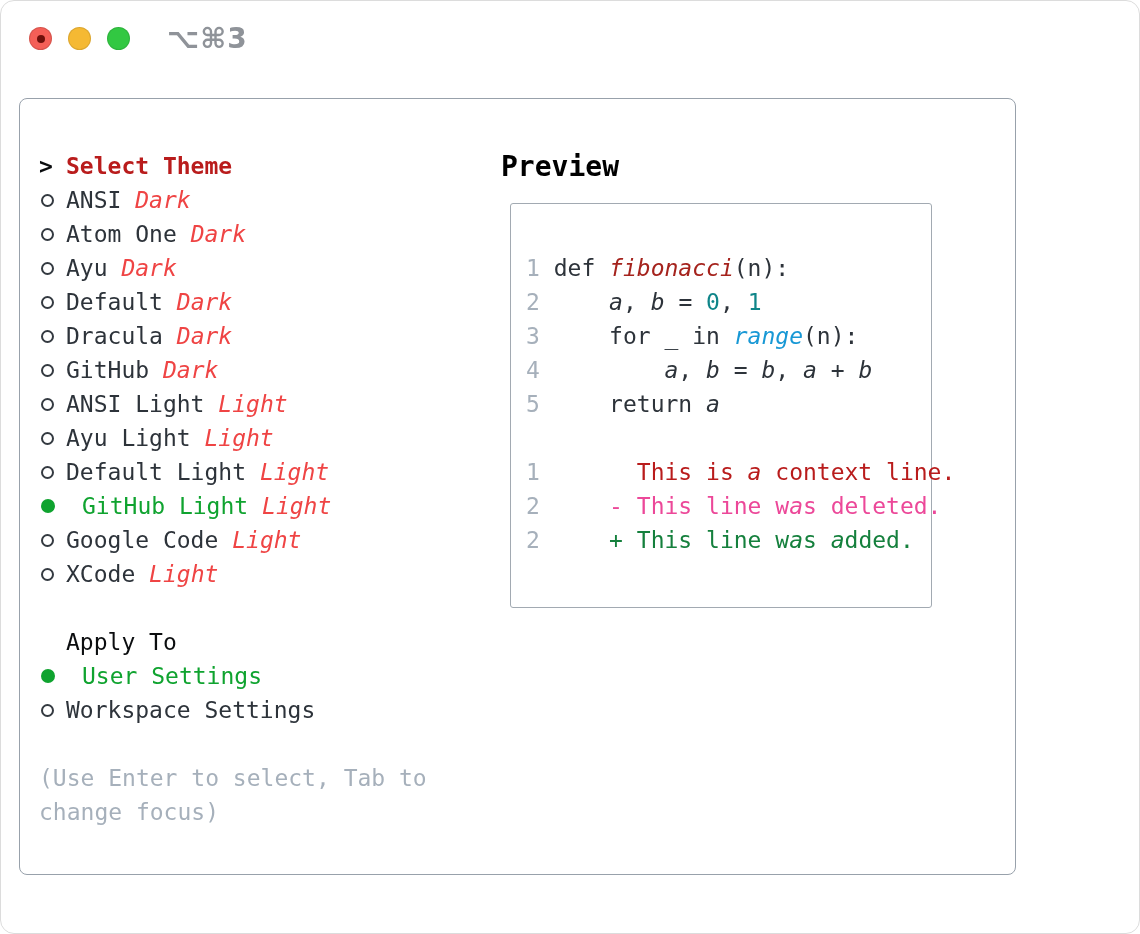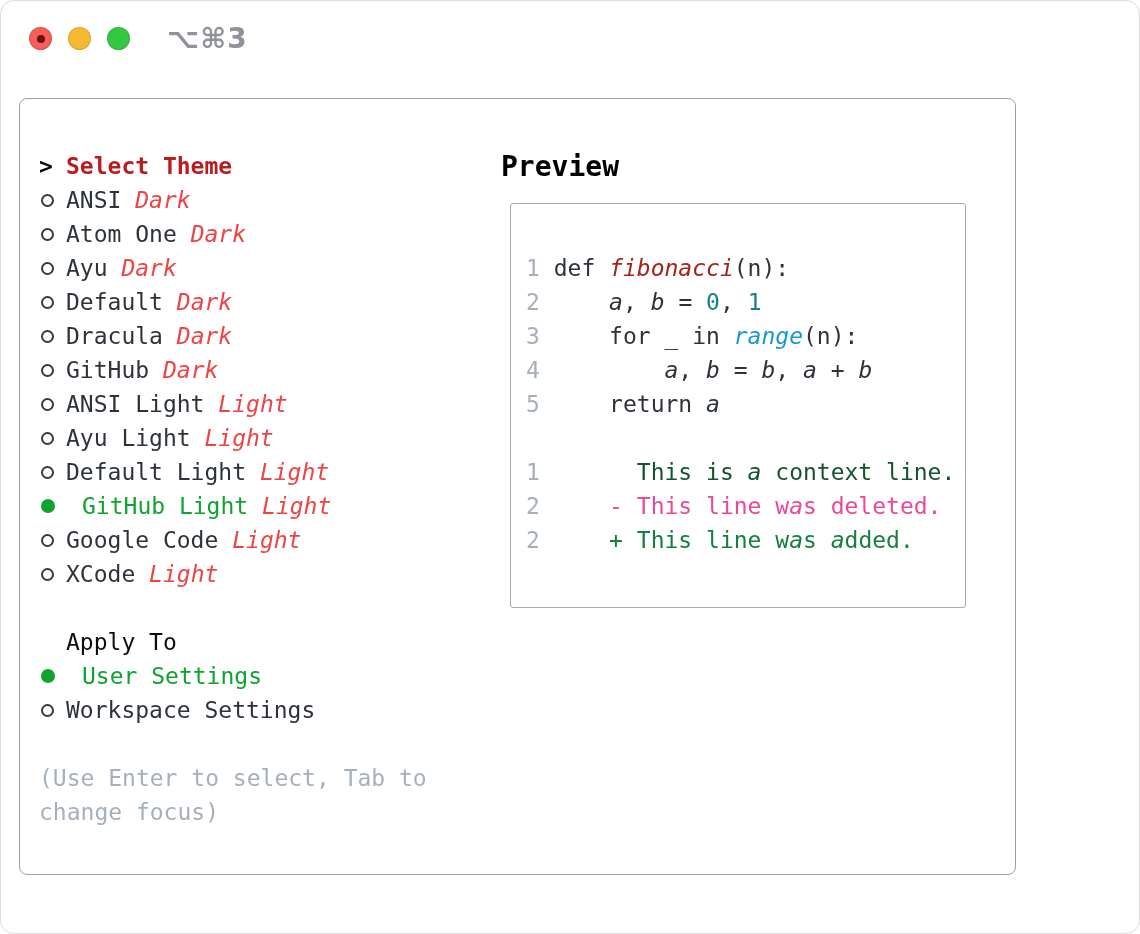--- a/index.html
+++ b/index.html
@@ -32,33 +32,33 @@
   .radio.sel{width:14px;height:14px;border:none;background:#0fa32f;}
   .name{color:#2d333a;}
   .name.sel{color:#0fa32f;margin-left:16px;}
   .variant{color:#ef4444;font-style:italic;}
   .hdr{font-weight:bold;color:#b91c1c;}
   .subhdr{color:#0b0d0f;}
   .hint{color:#a6b0bb;}
   
   .preview-label{position:absolute;left:500px;top:148px;height:34px;display:flex;align-items:center;font-size:28px;font-weight:bold;color:#000000;}
   .preview-box{
-    position:absolute;left:509px;top:202px;width:456px;height:405px;
+    position:absolute;left:509px;top:202px;width:422px;height:405px;
     border:1.5px solid #a2aab2;border-radius:3px;background:#ffffff;box-sizing:border-box;
   }
   .code{position:absolute;left:15px;top:47px;font-size:23px;line-height:34px;white-space:pre;color:#2d333a;}
   .code .line{height:34px;}
   .tok{white-space:pre;}
   .ln{color:#a6b0bb;}
   .k{color:#2d333a;}
   .fn{color:#a5231d;font-style:italic;}
   .bi{color:#1898d5;font-style:italic;}
   .num{color:#0f8589;}
   .var{color:#2d333a;font-style:italic;}
-  .ctx{color:#14532d;margin-top:14px;}
+  .ctx{color:#b91c1c;margin-top:14px;}
   .del{color:#ec4899;}
   .add{color:#15803d;}
   .i{font-style:italic;}
 </style>
 </head>
 <body>
 
 <div class="window">
 
   <div class="traffic red"></div>

